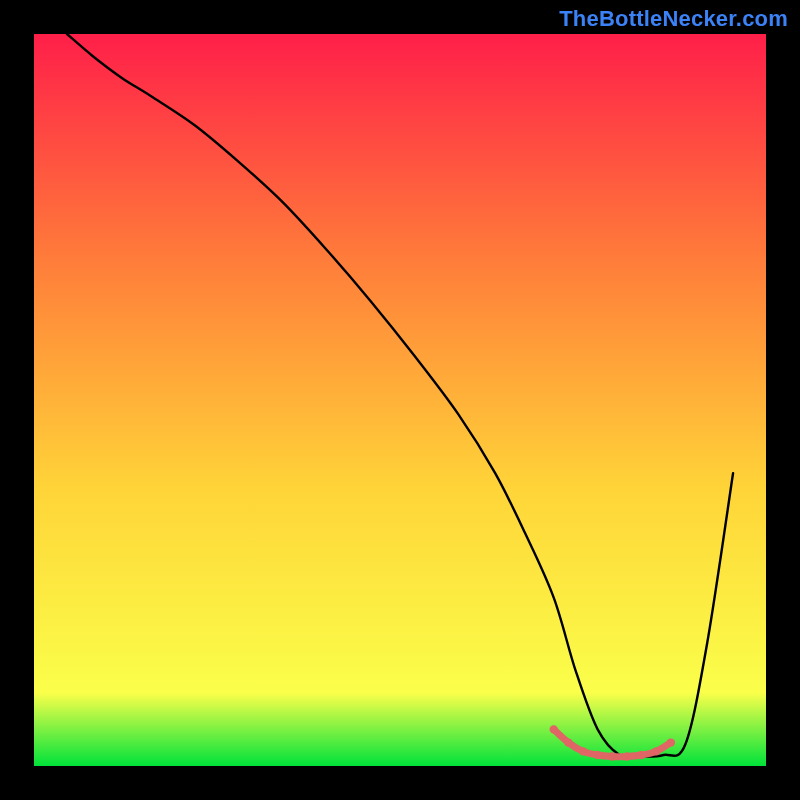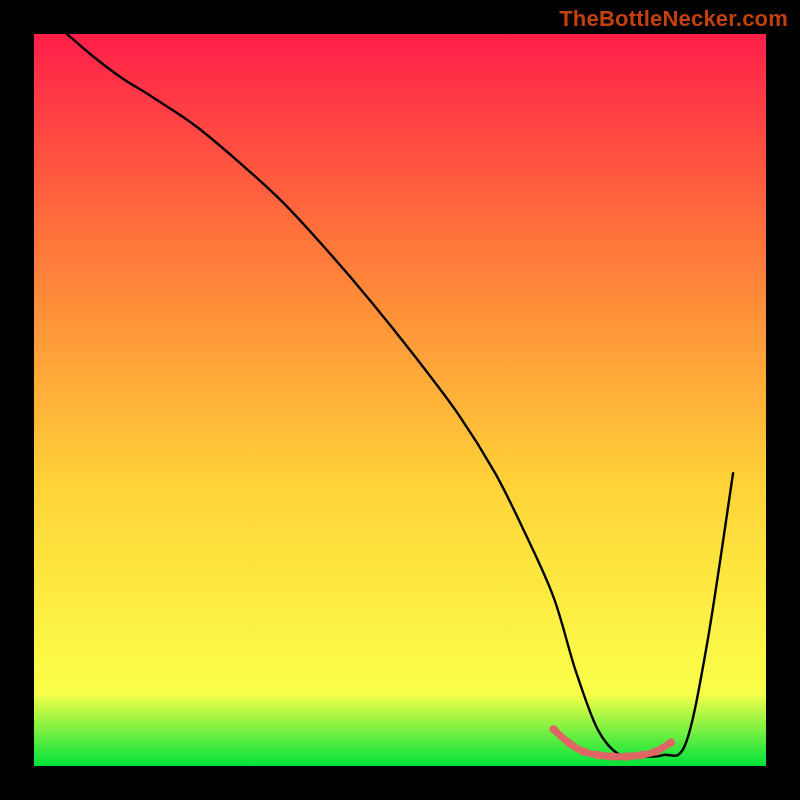--- a/index.html
+++ b/index.html
@@ -15,21 +15,21 @@
     width: 800px;
     height: 800px;
   }
   .watermark {
     position: absolute;
     top: 6px;
     right: 12px;
     font-family: Arial, Helvetica, sans-serif;
     font-size: 22px;
     font-weight: 600;
-    color: #c2410c;
+    color: #3b82f6;
     letter-spacing: 0.2px;
     pointer-events: none;
     user-select: none;
   }
   svg {
     position: absolute;
     top: 0;
     left: 0;
   }
 </style>

